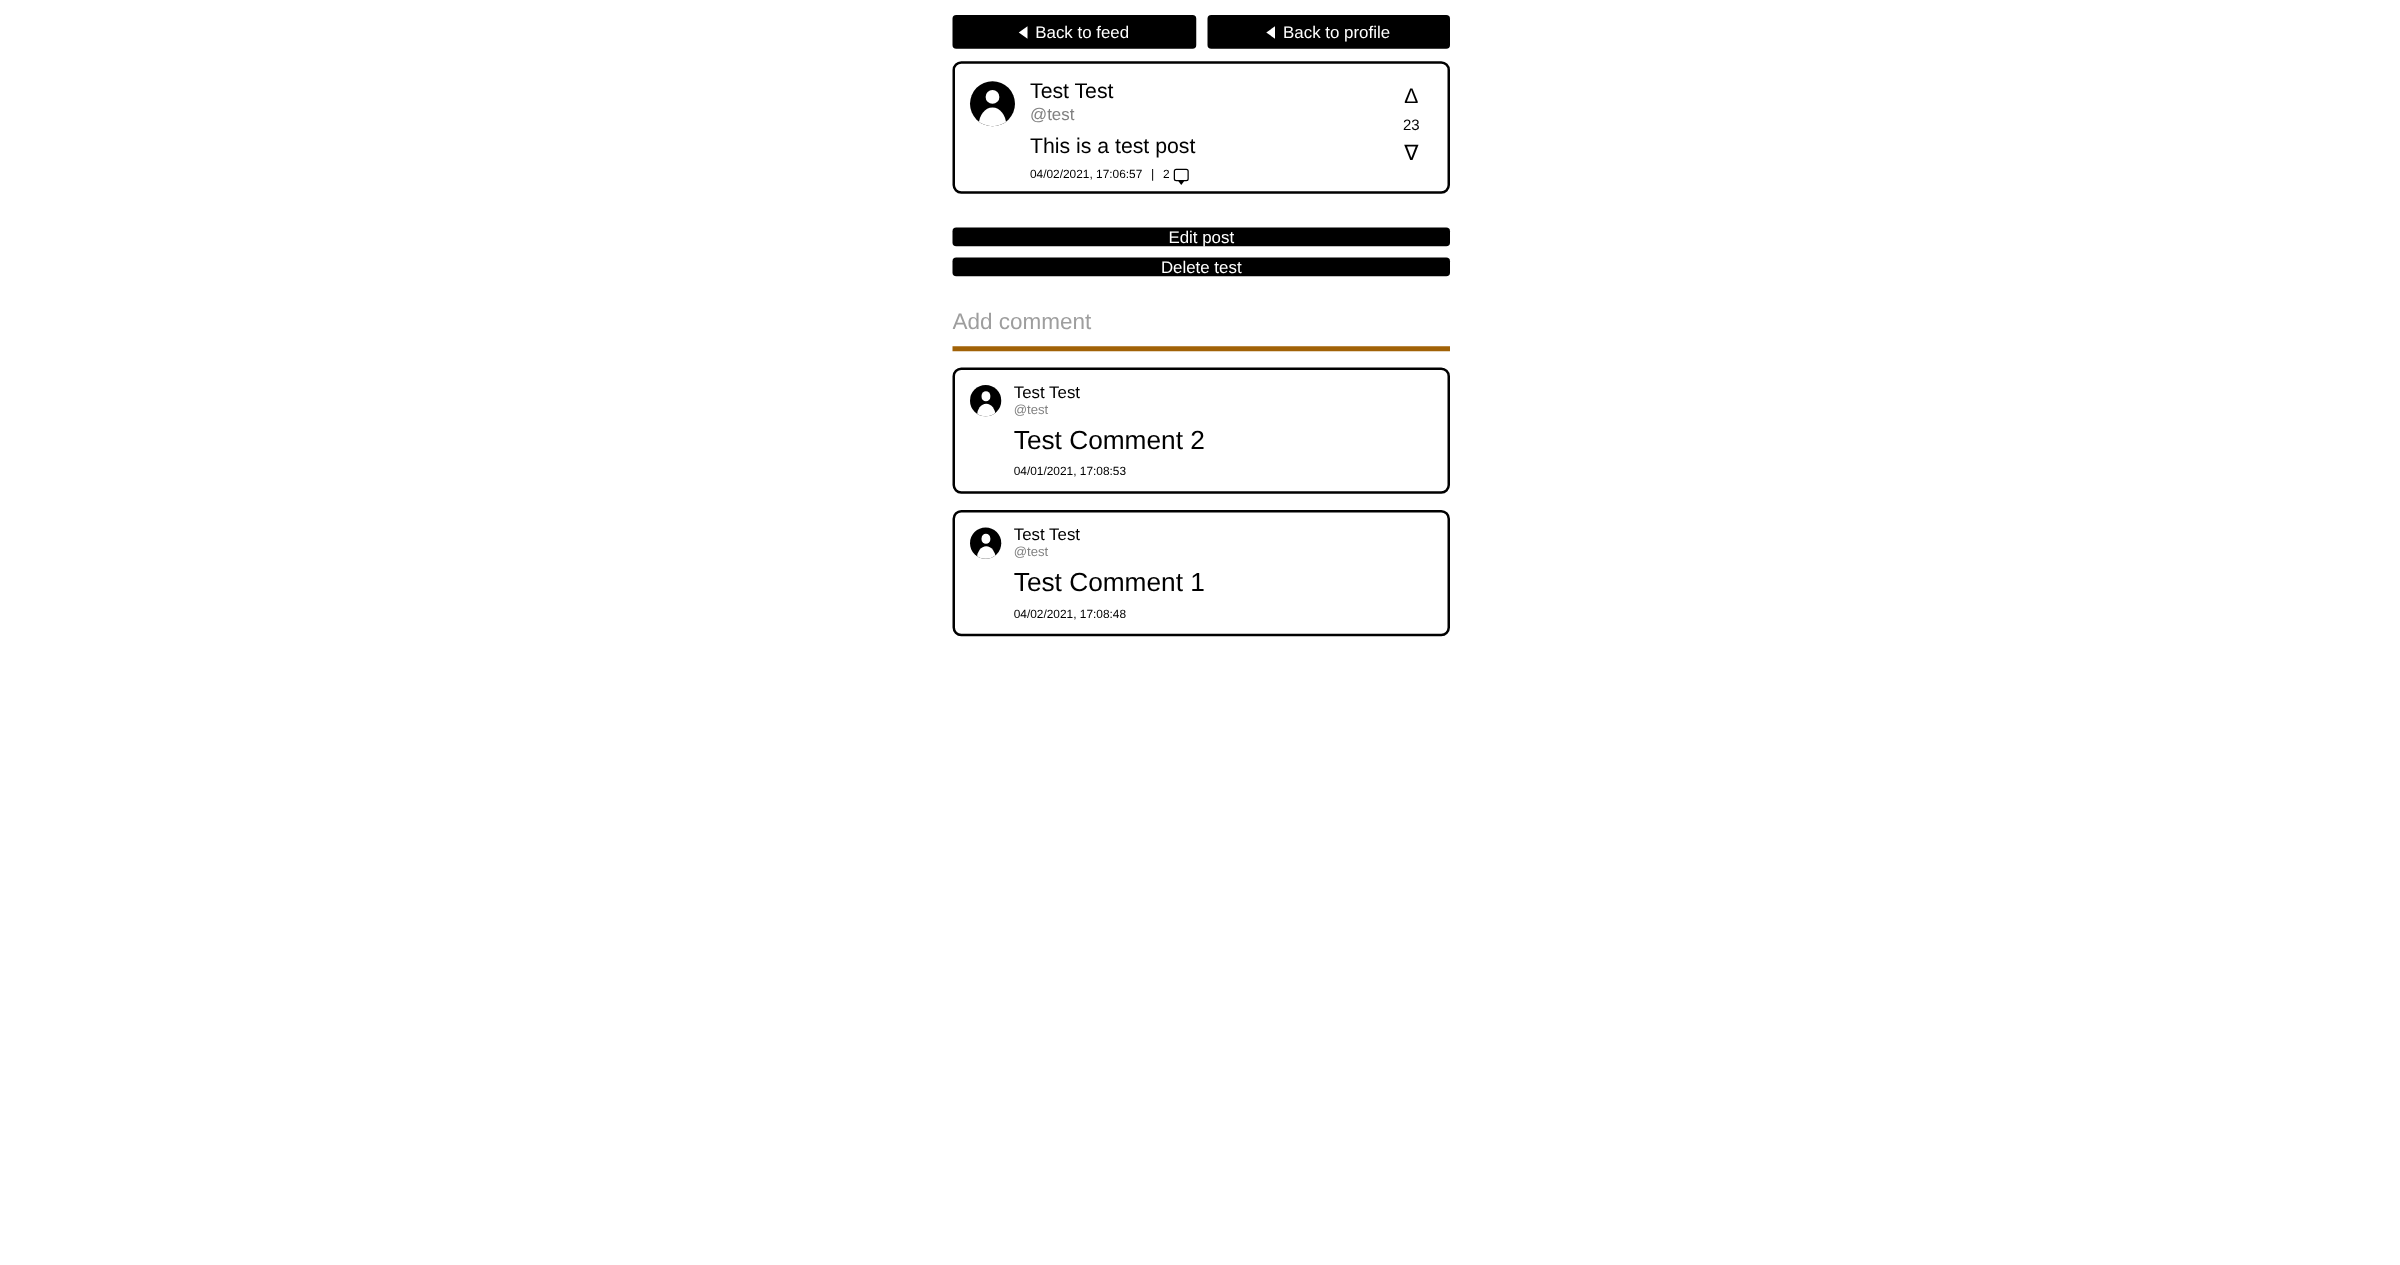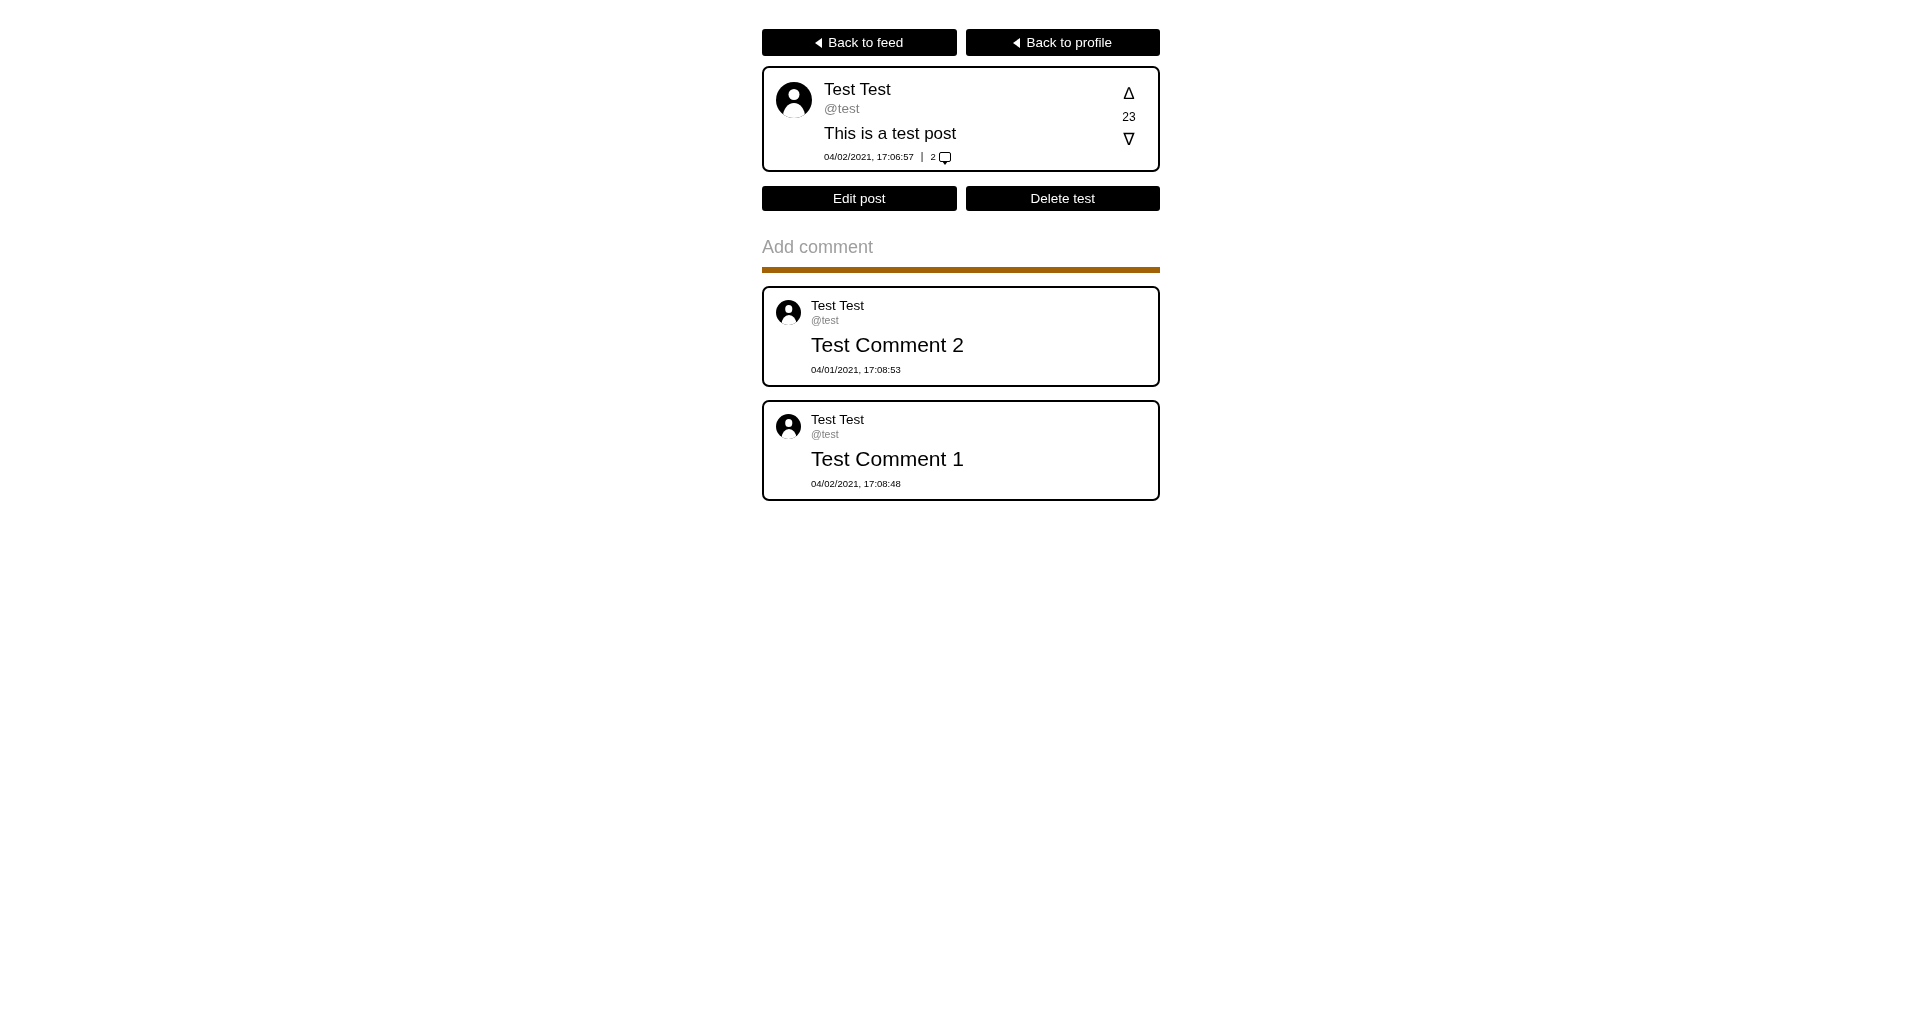--- a/index.html
+++ b/index.html
@@ -15,21 +15,21 @@
 
   .page {
     position: relative;
     width: 1920px;
     height: 1012px;
   }
 
   .column {
     position: absolute;
     left: 762px;
-    top: 29px;
+    top: 12px;
     width: 398px;
   }
 
   
   .nav-row {
     display: flex;
     gap: 9px;
     margin-bottom: 10px;
   }
   .nav-btn {
@@ -218,41 +218,42 @@
   .attachment-type {
     font-size: 17px;
     line-height: 25px;
     flex: 0 0 auto;
   }
 
   
   .action-row {
     display: flex;
     gap: 9px;
-    margin-top: 14px;
+    margin-top: 27px;
+    flex-direction: column;
   }
   .action-btn {
     flex: 1 1 0;
     background: #000000;
     color: #ffffff;
     border: none;
     border-radius: 3px;
     height: 25px;
     font-size: 13.5px;
     font-family: "Liberation Sans", sans-serif;
     cursor: pointer;
     padding: 0;
   }
 
   
   .comment-input {
     width: 100%;
     box-sizing: border-box;
     border: none;
-    border-bottom: 6px solid #a16207;
+    border-bottom: 4px solid #a16207;
     outline: none;
     background: transparent;
     font-size: 18px;
     font-family: "Liberation Sans", sans-serif;
     color: #000000;
     padding: 12px 0 9px 0;
     margin-top: 14px;
   }
   .comment-input::placeholder {
     color: #9e9e9e;

